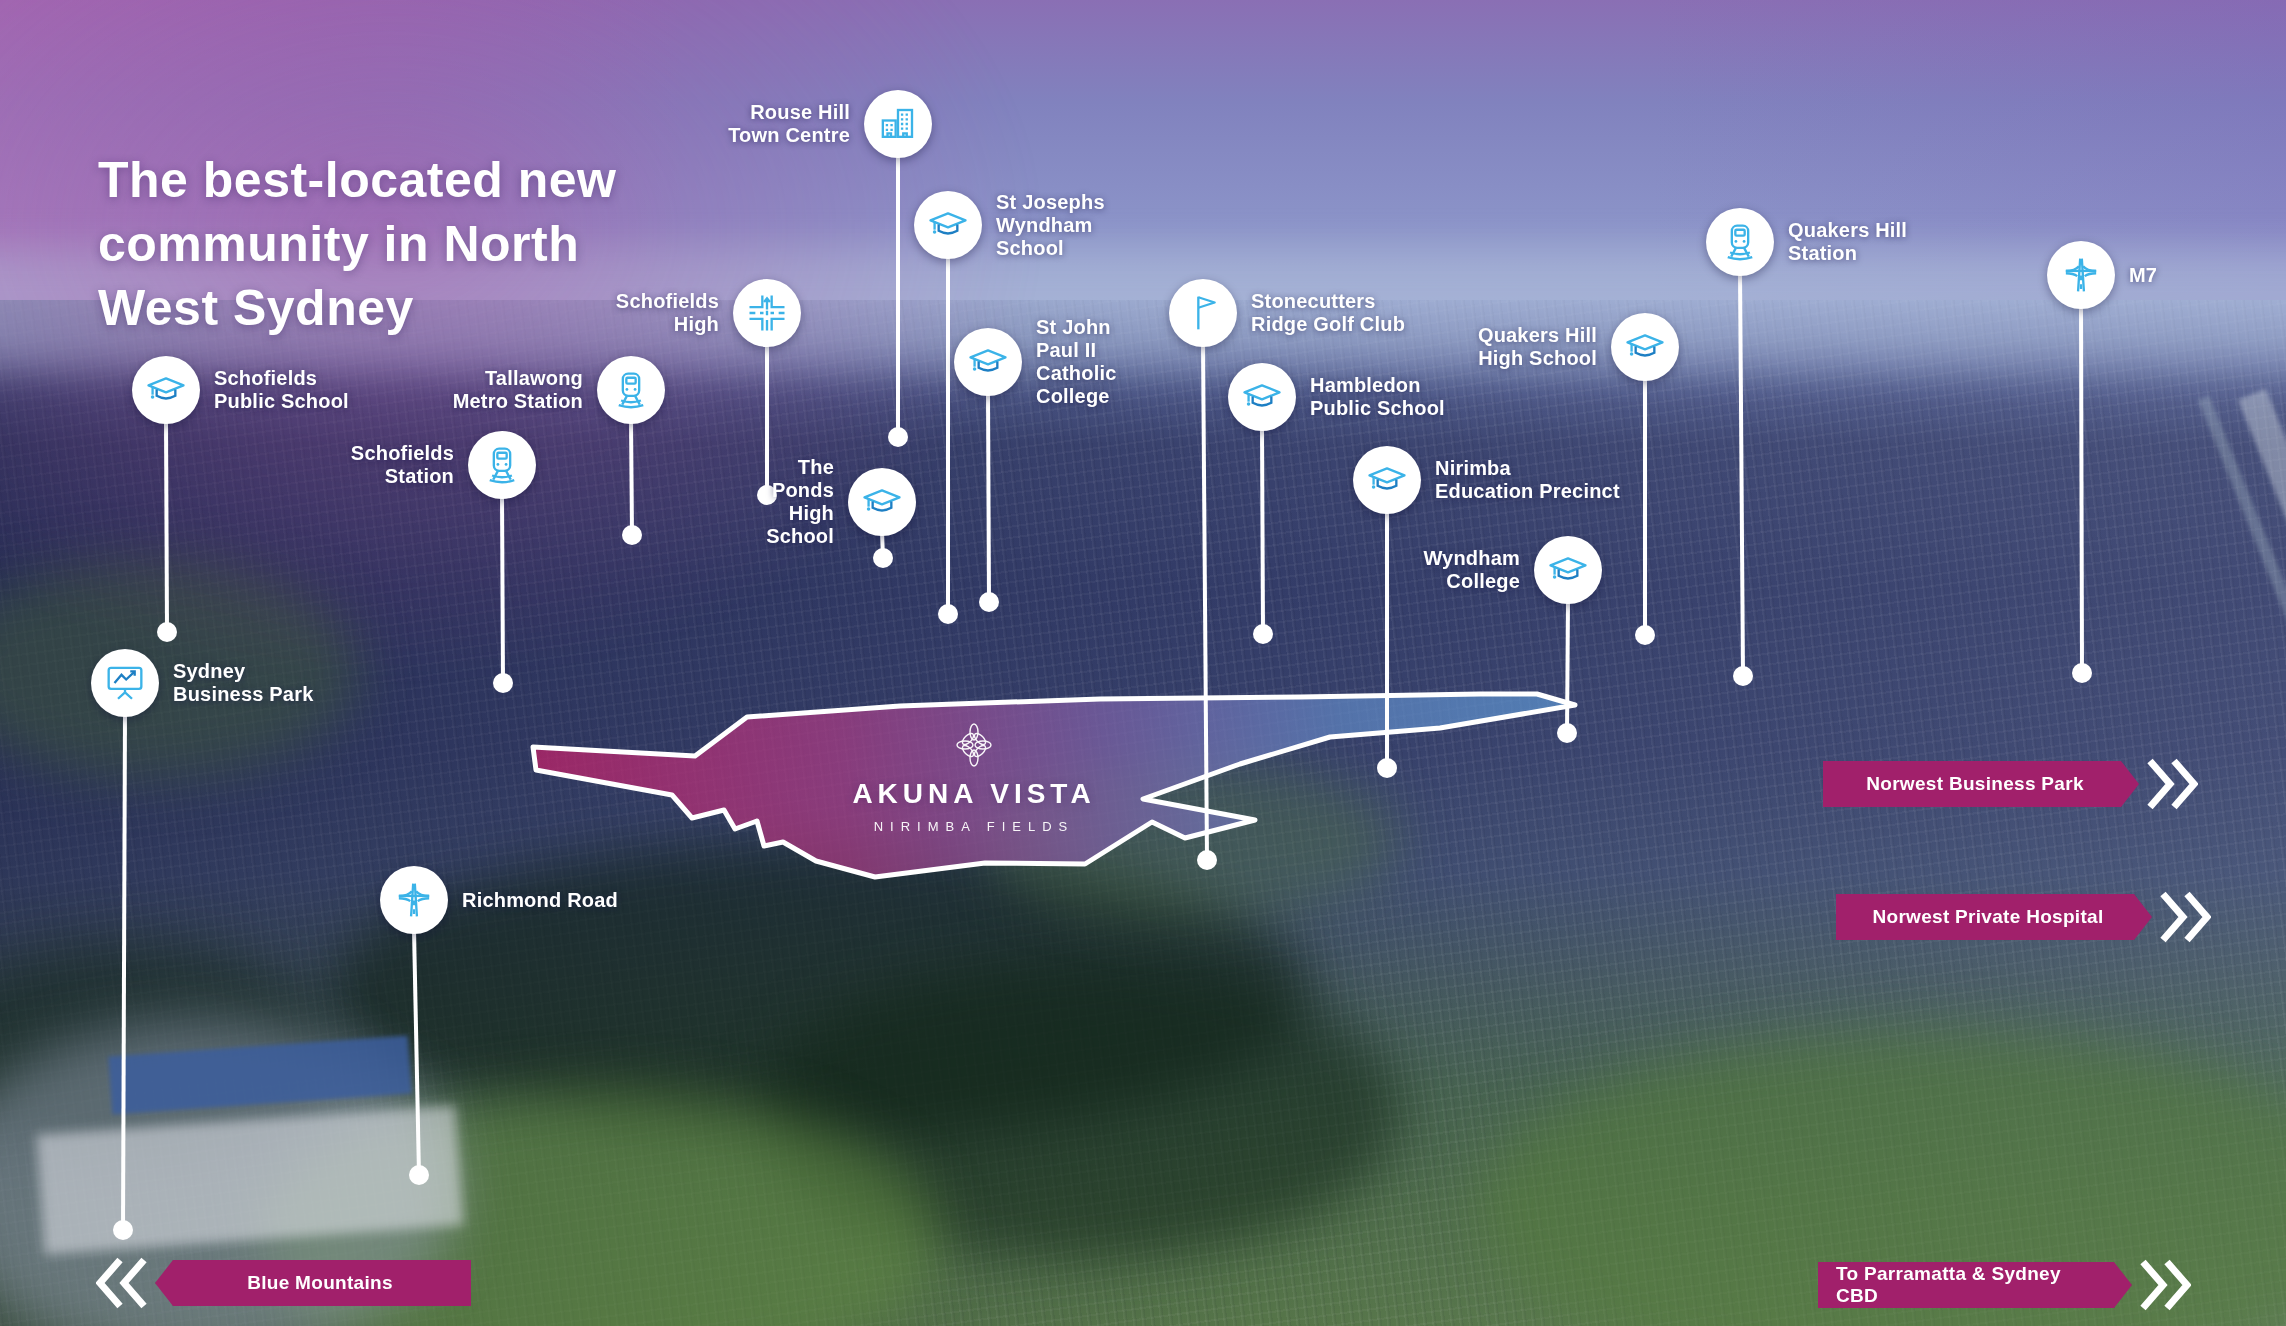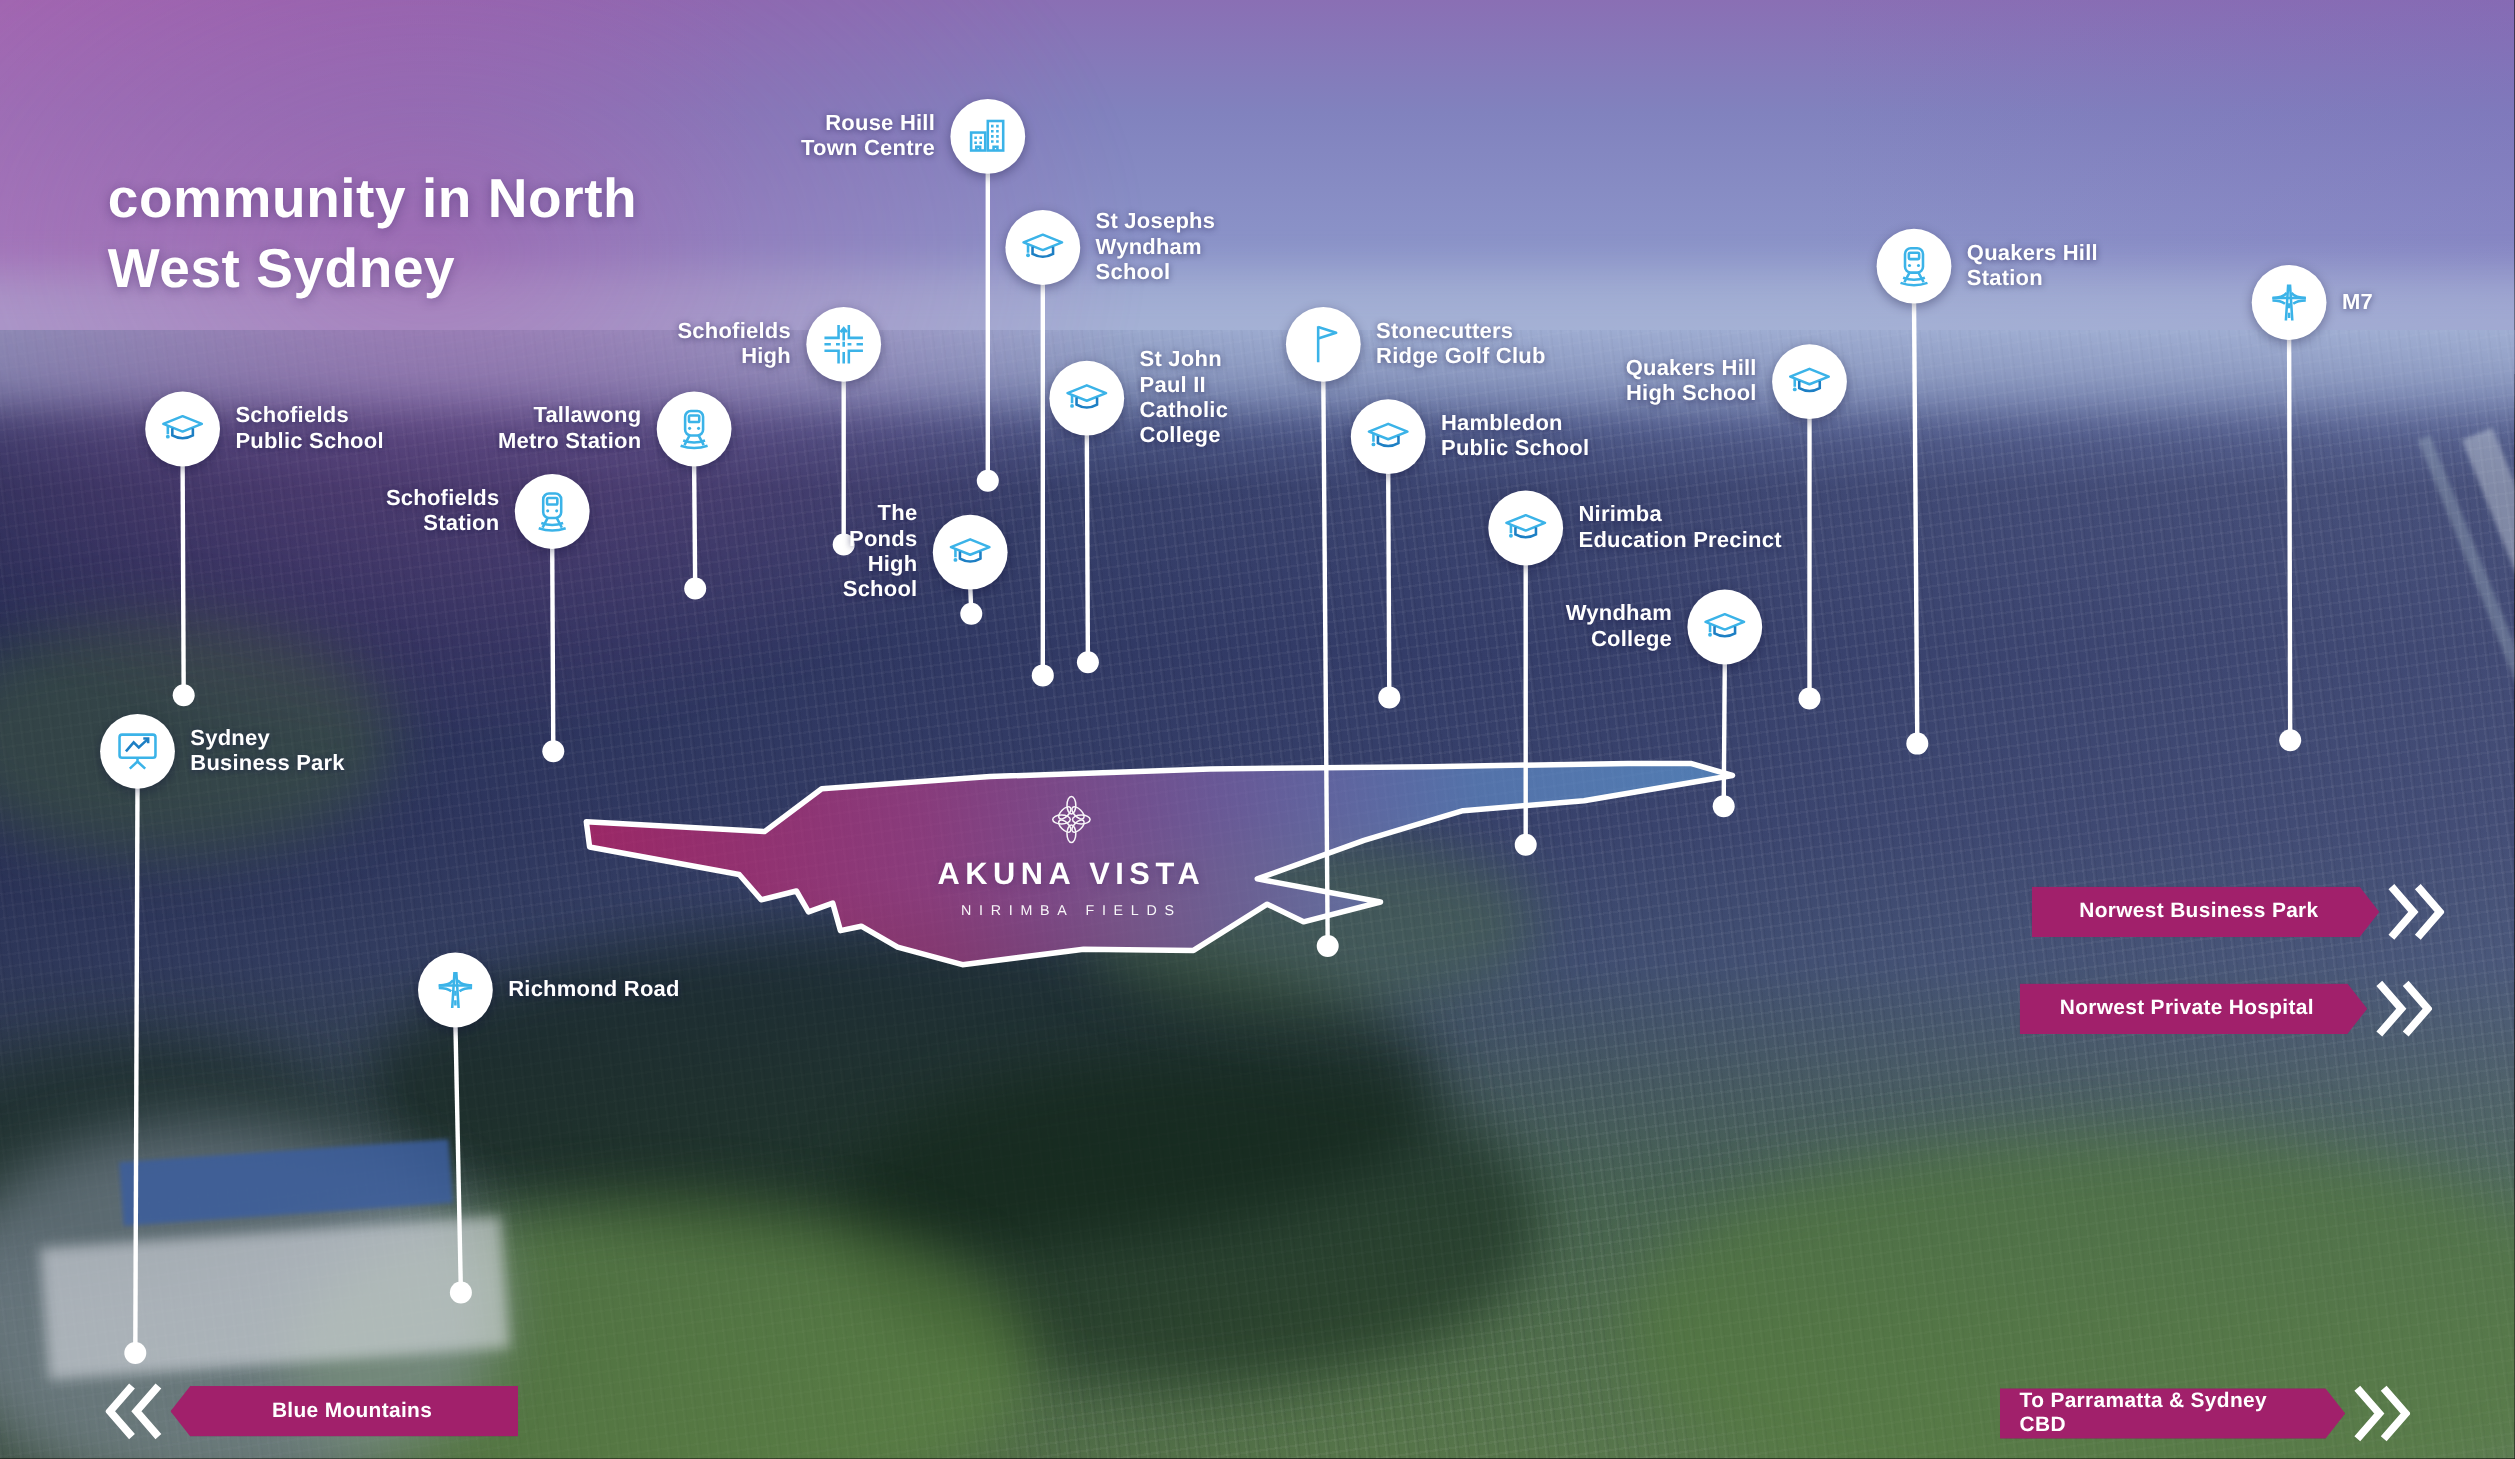--- a/index.html
+++ b/index.html
@@ -162,20 +162,21 @@
       <circle cx="167" cy="632" r="10" fill="#ffffff"></circle>
       <line x1="882" y1="532" x2="883" y2="558" stroke="#ffffff" stroke-width="4"></line>
       <circle cx="883" cy="558" r="10" fill="#ffffff"></circle>
       <line x1="125" y1="713" x2="123" y2="1230" stroke="#ffffff" stroke-width="4"></line>
       <circle cx="123" cy="1230" r="10" fill="#ffffff"></circle>
       <line x1="414" y1="930" x2="419" y2="1175" stroke="#ffffff" stroke-width="4"></line>
       <circle cx="419" cy="1175" r="10" fill="#ffffff"></circle>
     </svg>
 
   <div class="page-title">
+    <div>The best-located new</div>
     <div>community in North</div>
     <div>West Sydney</div>
   </div>
 
   <div class="site-brand" style="left:824px;top:722px;width:300px;">
     <div class="site-logo">
       <svg width="46" height="46" viewBox="-23 -23 46 46">
         <g stroke="#ffffff" stroke-width="1.4" fill="none" opacity="0.95">
           <ellipse cx="0" cy="-13" rx="4" ry="8"></ellipse>
           <ellipse cx="0" cy="13" rx="4" ry="8"></ellipse>
@@ -384,21 +385,21 @@
             <path class="s1" d="M18 30 V26 M18 22.5 V18.5" stroke-width="1.6"></path>
             <path class="s1" d="M5 14.5 H31" stroke-width="2.4"></path>
             <path class="s1" d="M16.2 10.5 Q13 14.5 5 14.5 M19.8 10.5 Q23 14.5 31 14.5" stroke-width="1.6"></path>
             <path class="s1" d="M14.8 19 Q11.5 16.5 5 16.5 M21.2 19 Q24.5 16.5 31 16.5" stroke-width="1.6"></path>
           </svg>
         </div>
         <div class="pin-label side-right"><span>Richmond Road</span></div>
       </div>
     </div>
   <div id="ctaLayer">
-      <div class="cta" style="left: 1823px; top: 802px; margin-left: 24px;">
+      <div class="cta" style="left: 1823px; top: 757px;">
         <div class="cta-body dir-right" style="width: 268px;">
           <span>Norwest Business Park</span>
         </div>
         <svg class="chev" width="52" height="54" viewBox="0 0 52 54">
           <path d="M4 4 L24 27 L4 50" stroke="#fff" stroke-width="7" fill="none"></path>
           <path d="M28 4 L48 27 L28 50" stroke="#fff" stroke-width="7" fill="none"></path>
         </svg>
       </div>
       <div class="cta" style="left: 1836px; top: 890px;">
         <div class="cta-body dir-right" style="width: 268px;">

